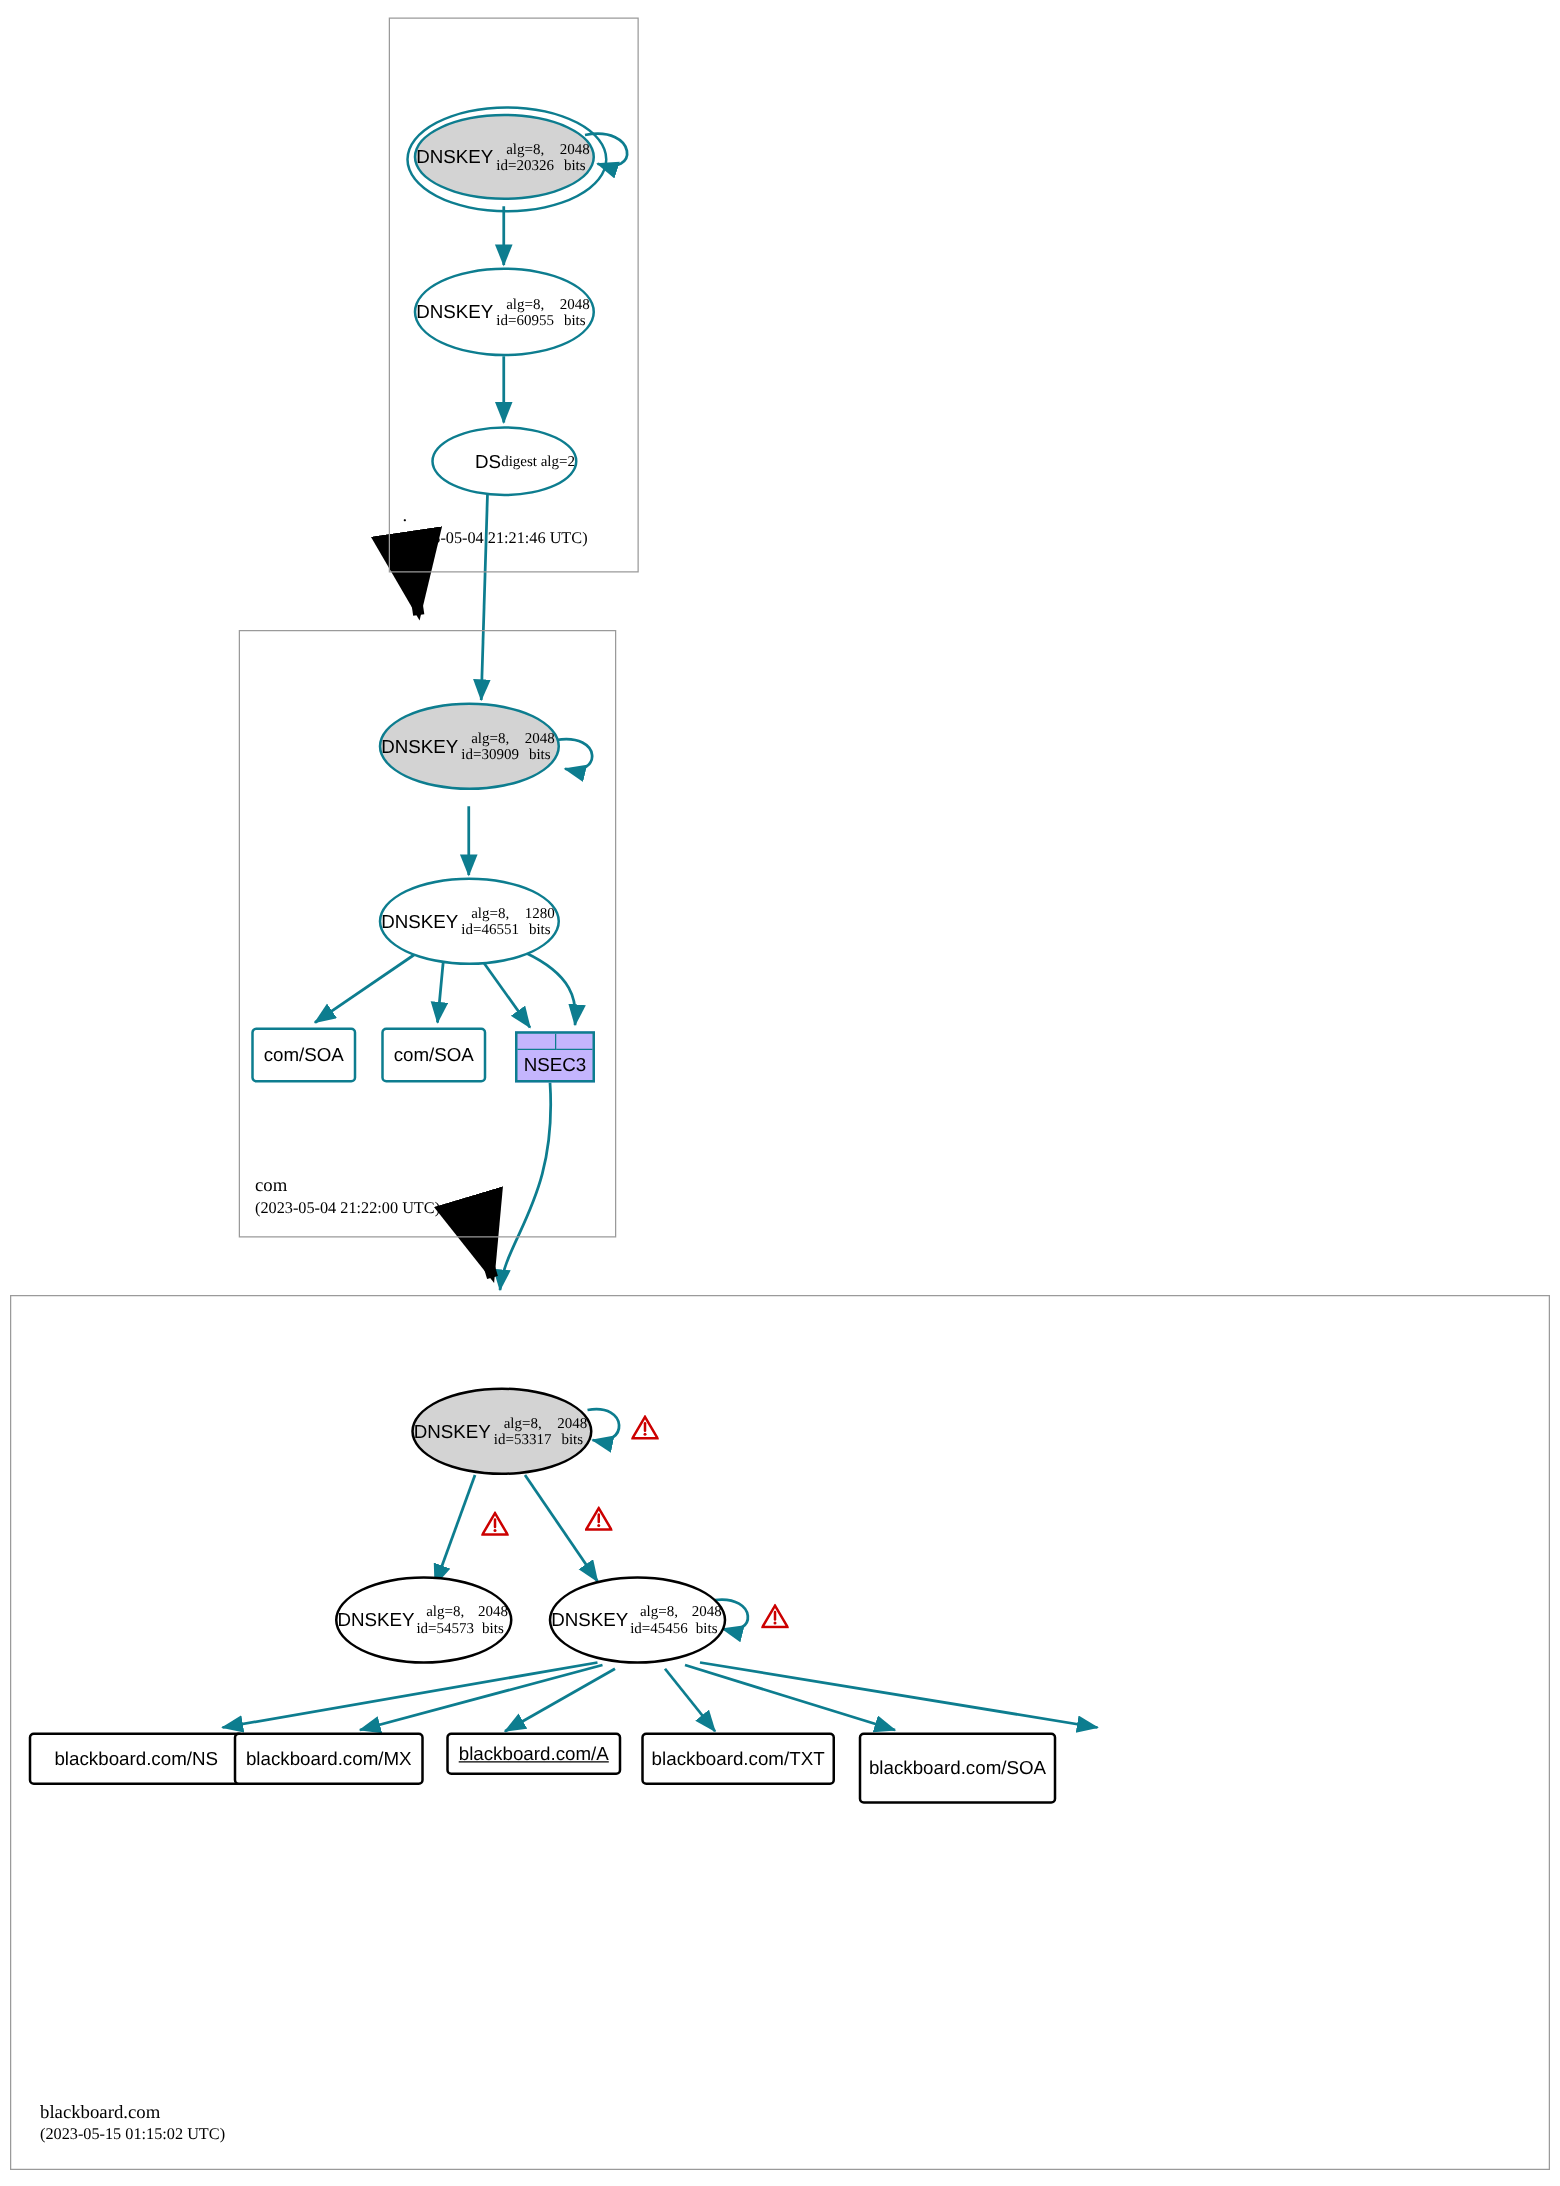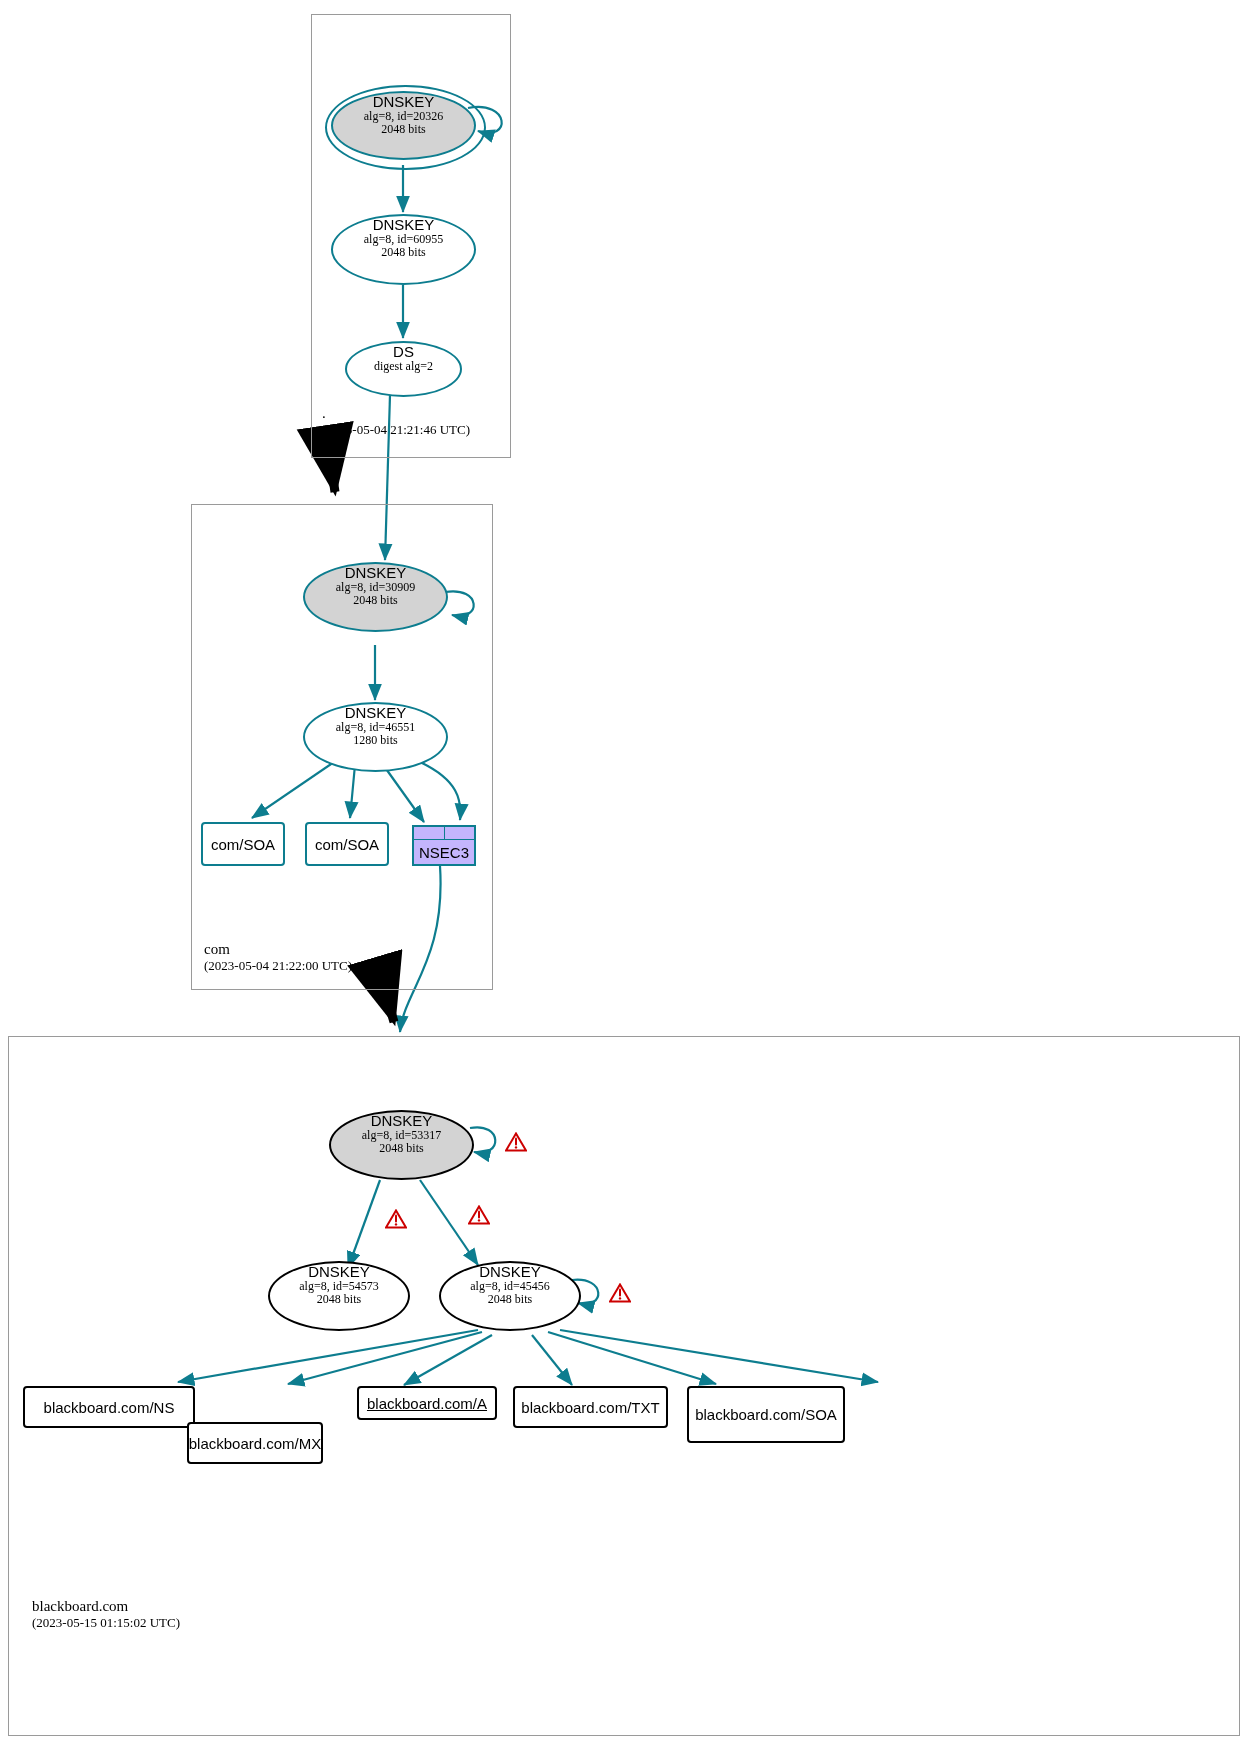--- a/index.html
+++ b/index.html
@@ -6,22 +6,22 @@
   body{font-family:"Liberation Serif", serif;}
   #stage{position:relative;width:1248px;height:1749px;overflow:hidden;background:#fff;}
   svg.layer{position:absolute;left:0;top:0;width:1248px;height:1749px;}
 
   .zonebox{position:absolute;border:1px solid #9a9a9a;background:transparent;box-sizing:border-box;}
 
   .zonelabel{position:absolute;font-family:"Liberation Serif", serif;color:#000;white-space:nowrap;}
   .zonelabel .zname{font-size:15px;line-height:17px;}
   .zonelabel .zstamp{font-size:13px;line-height:16px;}
 
-  .node{position:absolute;box-sizing:border-box;display:flex;flex-direction:column;
-        align-items:center;justify-content:flex-start;text-align:center;}
+  .node{position:absolute;box-sizing:border-box;display:flex;flex-direction:row;
+        align-items:center;justify-content:flex-end;text-align:center;}
 
   .ell{border-radius:50%;}
   .ell .t1{font-family:"Liberation Sans", sans-serif;font-size:15px;line-height:17px;color:#000;}
   .ell .t2{font-family:"Liberation Serif", serif;font-size:12px;line-height:13px;color:#000;}
   .ell .t3{font-family:"Liberation Serif", serif;font-size:12px;line-height:13px;color:#000;}
 
   .teal{border:2px solid #0d7d8f;}
   .black{border:2px solid #000000;}
   .fillgray{background:#d3d3d3;}
   .fillwhite{background:#ffffff;}
@@ -113,21 +113,21 @@
   <div class="zonelabel" style="left:322px;top:405px;">
     <div class="zname">.</div>
     <div class="zstamp">(2023-05-04 21:21:46 UTC)</div>
   </div>
 
   <div class="zonelabel" style="left:204px;top:941px;">
     <div class="zname">com</div>
     <div class="zstamp">(2023-05-04 21:22:00 UTC)</div>
   </div>
 
-  <div class="zonelabel" style="left:32px;top:1598px;">
+  <div class="zonelabel" style="left:32px;top:1682px;">
     <div class="zname">blackboard.com</div>
     <div class="zstamp">(2023-05-15 01:15:02 UTC)</div>
   </div>
 
   <div class="dbl" style="left:325px;top:85px;width:157px;height:81px;"></div>
   <div class="node ell teal fillgray" style="left:331px;top:91px;width:145px;height:69px;">
     <div class="t1">DNSKEY</div>
     <div class="t2">alg=8, id=20326</div>
     <div class="t3">2048 bits</div>
   </div>
@@ -187,21 +187,21 @@
 
   <div class="node ell black fillwhite" style="left:439px;top:1261px;width:142px;height:70px;">
     <div class="t1">DNSKEY</div>
     <div class="t2">alg=8, id=45456</div>
     <div class="t3">2048 bits</div>
   </div>
 
   <div class="rrset black" style="left:23px;top:1386px;width:172px;height:42px;">
     <span>blackboard.com/NS</span>
   </div>
-  <div class="rrset black" style="left:187px;top:1386px;width:136px;height:42px;margin-top:36px;">
+  <div class="rrset black" style="left:187px;top:1386px;width:152px;height:42px;">
     <span>blackboard.com/MX</span>
   </div>
   <div class="rrset black" style="left:357px;top:1386px;width:140px;height:34px;text-decoration:underline;">
     <span>blackboard.com/A</span>
   </div>
   <div class="rrset black" style="left:513px;top:1386px;width:155px;height:42px;">
     <span>blackboard.com/TXT</span>
   </div>
   <div class="rrset black" style="left:687px;top:1386px;width:158px;height:57px;">
     <span>blackboard.com/SOA</span>

